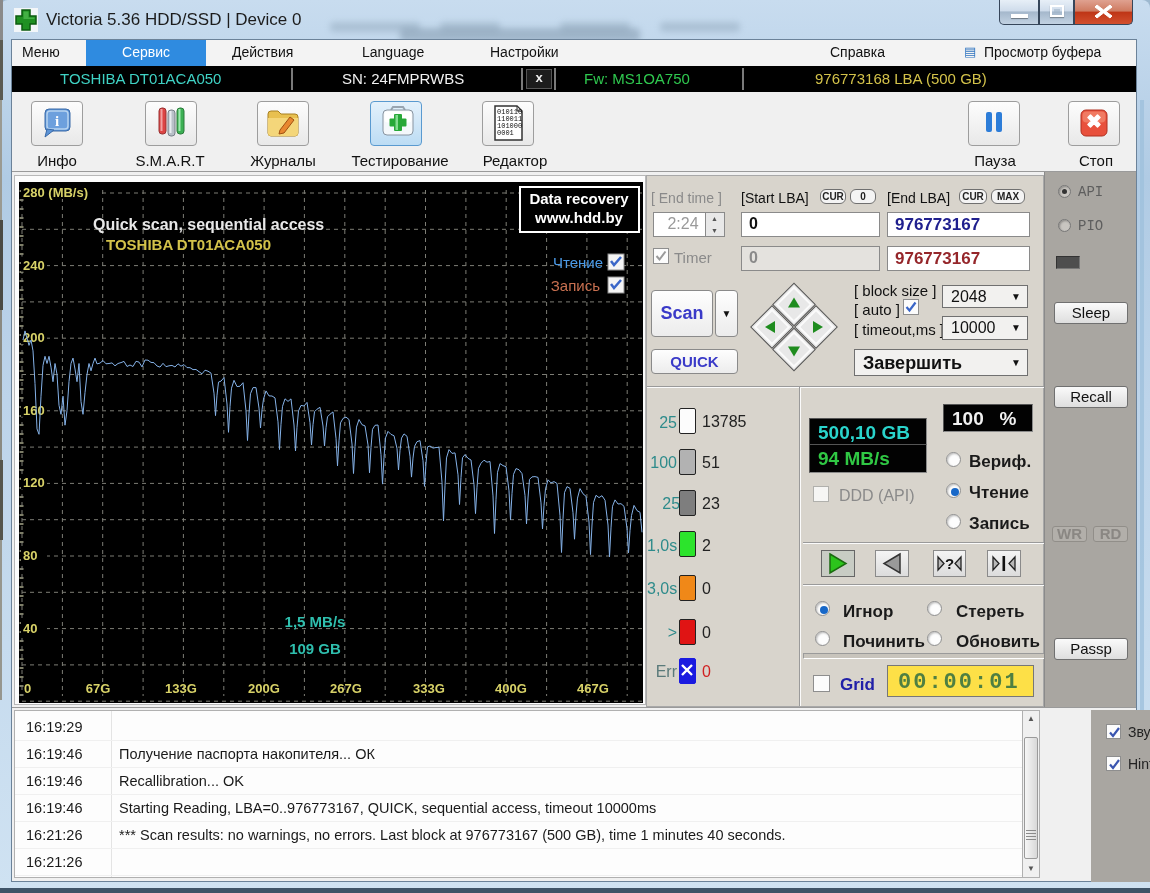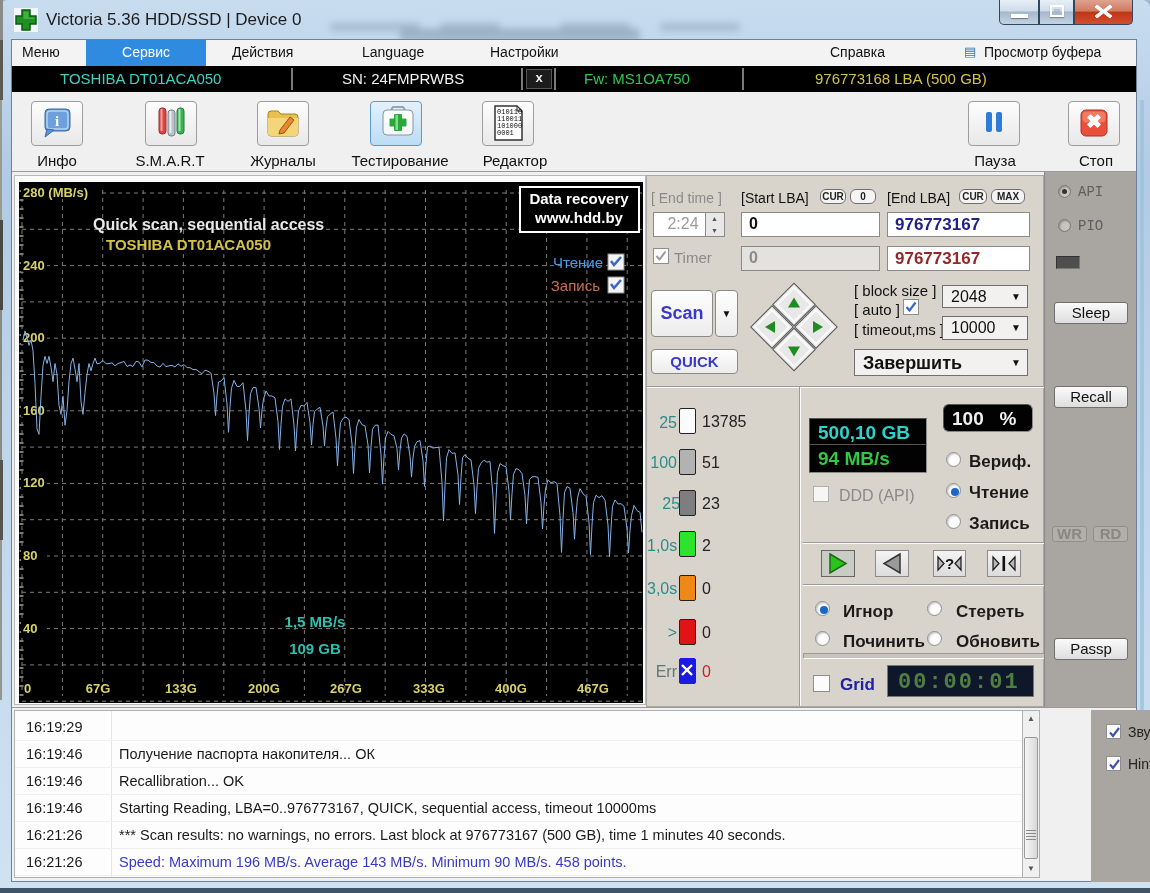--- a/index.html
+++ b/index.html
@@ -75,21 +75,21 @@
 .block { position:absolute; width:17px; height:26px; border:1px solid #222; border-radius:2px; }
 .lcd { position:absolute; background:#020202; border:1px solid #8a8a8a; border-top-color:#555; border-left-color:#555;
   font-size:19px; font-weight:bold; padding:3px 0 0 8px; letter-spacing:0px; white-space:nowrap; }
 .radio { position:absolute; width:15px; height:15px; border-radius:50%; background:#fdfdfd; border:1px solid #8e8e8e;
   box-shadow:inset 1px 1px 2px rgba(0,0,0,.25); }
 .radio.sel:after { content:""; position:absolute; left:3.5px; top:3.5px; width:8px; height:8px; border-radius:50%; background:#1868c8; }
 .rlbl { position:absolute; font-size:17px; font-weight:bold; color:#1a1a1a; white-space:nowrap; }
 .pbtn { position:absolute; height:27px; background:linear-gradient(180deg,#f4f4f4,#dcdcdc); border:1px solid #8a8a8a;
   display:flex; align-items:center; justify-content:center; }
 .pbtn.pressed { background:#c8ccc4; border-color:#666; }
-#timerlcd { position:absolute; left:240px; top:489px; width:147px; height:32px; background:#0f172a; border:1px solid #777;
+#timerlcd { position:absolute; left:240px; top:489px; width:147px; height:32px; background:#fde047; border:1px solid #777;
   color:#4f7f42; font-family:"Liberation Mono", monospace; font-size:22px; font-weight:bold; letter-spacing:2px;
   padding:4px 0 0 10px; }
 
 .sb-radio { position:absolute; width:13px; height:13px; border-radius:50%; background:#c8c5c0; border:1px solid #777;
   box-shadow:inset 1px 1px 2px rgba(0,0,0,.3); }
 .sb-radio.sel:after { content:""; position:absolute; left:3px; top:3px; width:5px; height:5px; border-radius:50%; background:#333; }
 .sb-lbl { position:absolute; font-size:14px; color:#5e5e5e; font-family:"Liberation Mono", monospace; }
 .sb-btn { position:absolute; width:74px; height:22px; background:linear-gradient(180deg,#fafafa,#dedede); border:1px solid #707070;
   border-radius:3px; font-size:15px; color:#111; text-align:center; line-height:20px; }
 .sb-btn.dis { width:35px; height:16px; background:#b2afaa; color:#8a8783; font-size:15px; font-weight:bold; line-height:14px; border-color:#918e89; }
@@ -390,21 +390,21 @@
         <div class="block" style="left:32px;top:443px;background:#e01414;"></div>
         <div class="stat" style="left:55px;top:448px;">0</div>
         <div class="stat" style="left:0px;top:487px;width:30px;text-align:right;color:#5a7a7a;">Err</div>
         <div class="block" style="left:32px;top:482px;background:#1a1ae0;border-color:#1a1ae0;"></div>
         <svg width="18" height="16" style="position:absolute;left:32px;top:487px;">
             <path d="M3 2 L8 7 L13 2 M3 12 L8 7 L13 12" stroke="#fff" stroke-width="2.4" fill="none"></path>
           </svg>
         <div class="stat" style="left:55px;top:487px;color:#d02020;">0</div>
 
         <div class="lcd" style="left:162px;top:242px;width:118px;height:30px;color:#2ad4cc;">500,10 GB</div>
-        <div class="lcd" style="left:296px;top:228px;width:90px;height:28px;color:#f0f0f0;border-radius:6px;">100&nbsp;&nbsp;&nbsp;%</div>
+        <div class="lcd" style="left:296px;top:228px;width:90px;height:28px;color:#f0f0f0;">100&nbsp;&nbsp;&nbsp;%</div>
         <div class="lcd" style="left:162px;top:268px;width:118px;height:29px;color:#30c844;">94 MB/s</div>
         <div class="radio" style="left:299px;top:276px;"></div>
         <div class="rlbl" style="left:322px;top:276px;">Вериф.</div>
         <div class="radio sel" style="left:299px;top:307px;"></div>
         <div class="rlbl" style="left:322px;top:307px;">Чтение</div>
         <div class="radio" style="left:299px;top:338px;"></div>
         <div class="rlbl" style="left:322px;top:338px;">Запись</div>
         <div class="cb" style="left:166px;top:310px;background:#f6f6f4;border-color:#b0b0ac;"></div>
         <div class="plbl gray" style="left:192px;top:311px;font-size:16px;">DDD (API)</div>
 
@@ -478,21 +478,20 @@
         <div class="lrow" style="top:84px;">
             <span class="ts">16:19:46</span>
             <span class="msg">Starting Reading, LBA=0..976773167, QUICK, sequential access, timeout 10000ms</span>
           </div>
         <div class="lrow" style="top:111px;">
             <span class="ts">16:21:26</span>
             <span class="msg">*** Scan results: no warnings, no errors. Last block at 976773167 (500 GB), time 1 minutes 40 seconds.</span>
           </div>
         <div class="lrow" style="top:138px;color:#3a3ac8;">
             <span class="ts" style="color:#1a1a1a;">16:21:26</span>
-            <span class="msg">Speed: Maximum 196 MB/s. Average 143 MB/s. Minimum 90 MB/s. 458 points.</span>
           </div>
       </div>
       <div id="logscroll">
         <div style="position:absolute;left:0;top:0;width:16px;height:16px;text-align:center;font-size:8px;color:#555;line-height:16px;">▲</div>
         <div style="position:absolute;left:1px;top:26px;width:14px;height:122px;background:linear-gradient(90deg,#f6f6f6,#d8d8d8);border:1px solid #9a9a9a;border-radius:2px;"></div>
         <div style="position:absolute;left:3px;top:119px;width:10px;height:11px;background:repeating-linear-gradient(180deg,#8a8a8a 0 1px,transparent 1px 3px);"></div>
         <div style="position:absolute;left:0;bottom:0;width:16px;height:16px;text-align:center;font-size:8px;color:#555;line-height:16px;">▼</div>
       </div>
       <div id="loggray">
         <div class="lcb" style="left:15px;top:14px;">

